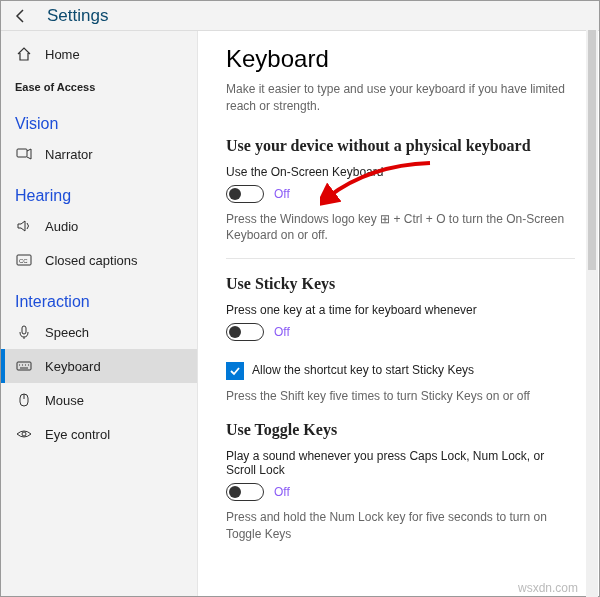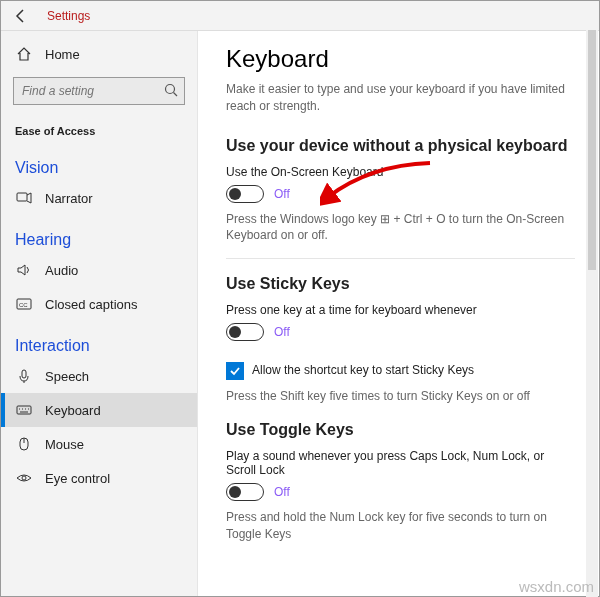--- a/index.html
+++ b/index.html
@@ -1,48 +1,48 @@
 <!DOCTYPE html>
 <html><head>
 <meta charset="utf-8">
 <style>
 * { margin:0; padding:0; box-sizing:border-box; font-family:"Segoe UI",Arial,sans-serif; }
 body { background:#fff; width:600px; height:597px; overflow:hidden; position:relative; }
 .window { width:600px; height:597px; display:flex; flex-direction:column; border:1px solid #999; }
 .titlebar { height:30px; display:flex; align-items:center; background:#f3f3f3; border-bottom:1px solid #ddd; }
 .titlebar .icon-btn { width:40px; height:30px; display:flex; align-items:center; justify-content:center; }
-.titlebar .title { font-size:12px; color:#b91c1c; padding-left:6px; }
+.titlebar .title { font-size:17px; color:#0c4a6e; padding-left:6px; }
 .body { flex:1; display:flex; overflow:hidden; }
 .sidebar { width:197px; background:#f3f3f3; border-right:1px solid #e5e5e5; display:flex; flex-direction:column; padding-top:6px; overflow-y:auto; position:relative; }
 .side-item { display:flex; align-items:center; height:34px; padding:0 14px; font-size:13px; color:#222; cursor:pointer; }
 .side-item .ico { width:18px; height:18px; margin-right:12px; display:flex; align-items:center; justify-content:center; }
 .search-wrap { padding:6px 12px 10px; }
 .search { position:relative; }
 .search input { width:100%; height:28px; border:1px solid #999; background:#eaeaea; padding:0 28px 0 8px; font-size:12px; font-style:italic; color:#666; outline:none; }
 .search .sicon { position:absolute; right:6px; top:5px; }
 .section-hdr { font-size:11px; font-weight:600; padding:10px 14px 6px; color:#222; }
 .group-label { font-size:16px; color:#1d4ed8; padding:16px 14px 4px; }
 .side-item.selected { background:#dcdcdc; position:relative; }
 .side-item.selected::before { content:""; position:absolute; left:0; top:0; bottom:0; width:4px; background:#0078d7; }
 .content { flex:1; padding:14px 24px 24px 28px; overflow-y:auto; position:relative; }
 h1 { font-size:24px; font-weight:400; margin-bottom:8px; }
 .desc { font-size:12px; color:#666; margin-bottom:22px; line-height:1.4; }
-h2 { font-size:16px; font-weight:600; margin:16px 0 10px; color:#222; }
+h2 { font-size:16px; font-weight:600; margin:16px 0 10px; color:#222;font-family:Liberation Serif, serif; }
 .sub { font-size:12px; color:#222; margin-bottom:6px; }
 .hint { font-size:12px; color:#666; margin:8px 0 14px; line-height:1.4; }
 .toggle-row { display:flex; align-items:center; margin:4px 0 6px; }
 .toggle { width:38px; height:18px; border:1px solid #333; border-radius:10px; position:relative; background:#fff; cursor:pointer; }
 .toggle .knob { position:absolute; left:2px; top:2px; width:12px; height:12px; border-radius:50%; background:#333; }
 .toggle-label { font-size:12px; color:#8b5cf6; margin-left:10px; }
 .check-row { display:flex; align-items:flex-start; margin:21px 0 2px; }
 .check { width:18px; height:18px; background:#0078d7; display:flex; align-items:center; justify-content:center; flex-shrink:0; cursor:pointer; }
 .check-lbl { font-size:12px; color:#222; margin-left:8px; padding-top:1px; }
 hr.sep { border:none; border-top:1px solid #e5e5e5; margin:14px 0 10px; }
 .arrow { position:absolute; left:320px; top:155px; width:120px; height:60px; pointer-events:none; }
-.watermark { position:absolute; right:6px; bottom:2px; font-size:15px; color:#bbb; }
+.watermark { position:absolute; right:22px; bottom:2px; font-size:12px; color:#bbb; }
 .scrollbar { position:absolute; right:2px; top:30px; bottom:0; width:12px; background:#f0f0f0; }
 .scroll-thumb { position:absolute; left:2px; right:2px; top:0; height:240px; background:#ccc; }
 svg { display:block; }
 </style>
 </head>
 <body>
 
 <div class="window">
   <div class="titlebar">
     <div class="icon-btn">
@@ -57,31 +57,20 @@
     <div class="sidebar">
       <div class="side-item">
         <span class="ico">
           <svg width="16" height="16" viewBox="0 0 16 16">
               <path d="M2 8 L8 2 L14 8 M4 7 V14 H12 V7" stroke="#333" stroke-width="1.2" fill="none"></path>
             </svg>
         </span>
         <span>Home</span>
       </div>
 
-      <div class="search-wrap">
-        <div class="search">
-          <input type="text" placeholder="Find a setting" style="">
-          <span class="sicon">
-            <svg width="16" height="16" viewBox="0 0 16 16">
-                <circle cx="7" cy="7" r="4.5" stroke="#555" stroke-width="1.2" fill="none"></circle>
-                <line x1="10.5" y1="10.5" x2="14" y2="14" stroke="#555" stroke-width="1.2"></line>
-              </svg>
-          </span>
-        </div>
-      </div>
 
       <div class="section-hdr">Ease of Access</div>
 
       <div class="group-label">Vision</div>
       <div class="side-item">
         <span class="ico">
           <svg width="16" height="16" viewBox="0 0 16 16">
               <rect x="1" y="3" width="10" height="8" rx="1" stroke="#333" fill="none"></rect>
               <path d="M11 5 L15 3 V13 L11 11" stroke="#333" fill="none"></path>
             </svg>

